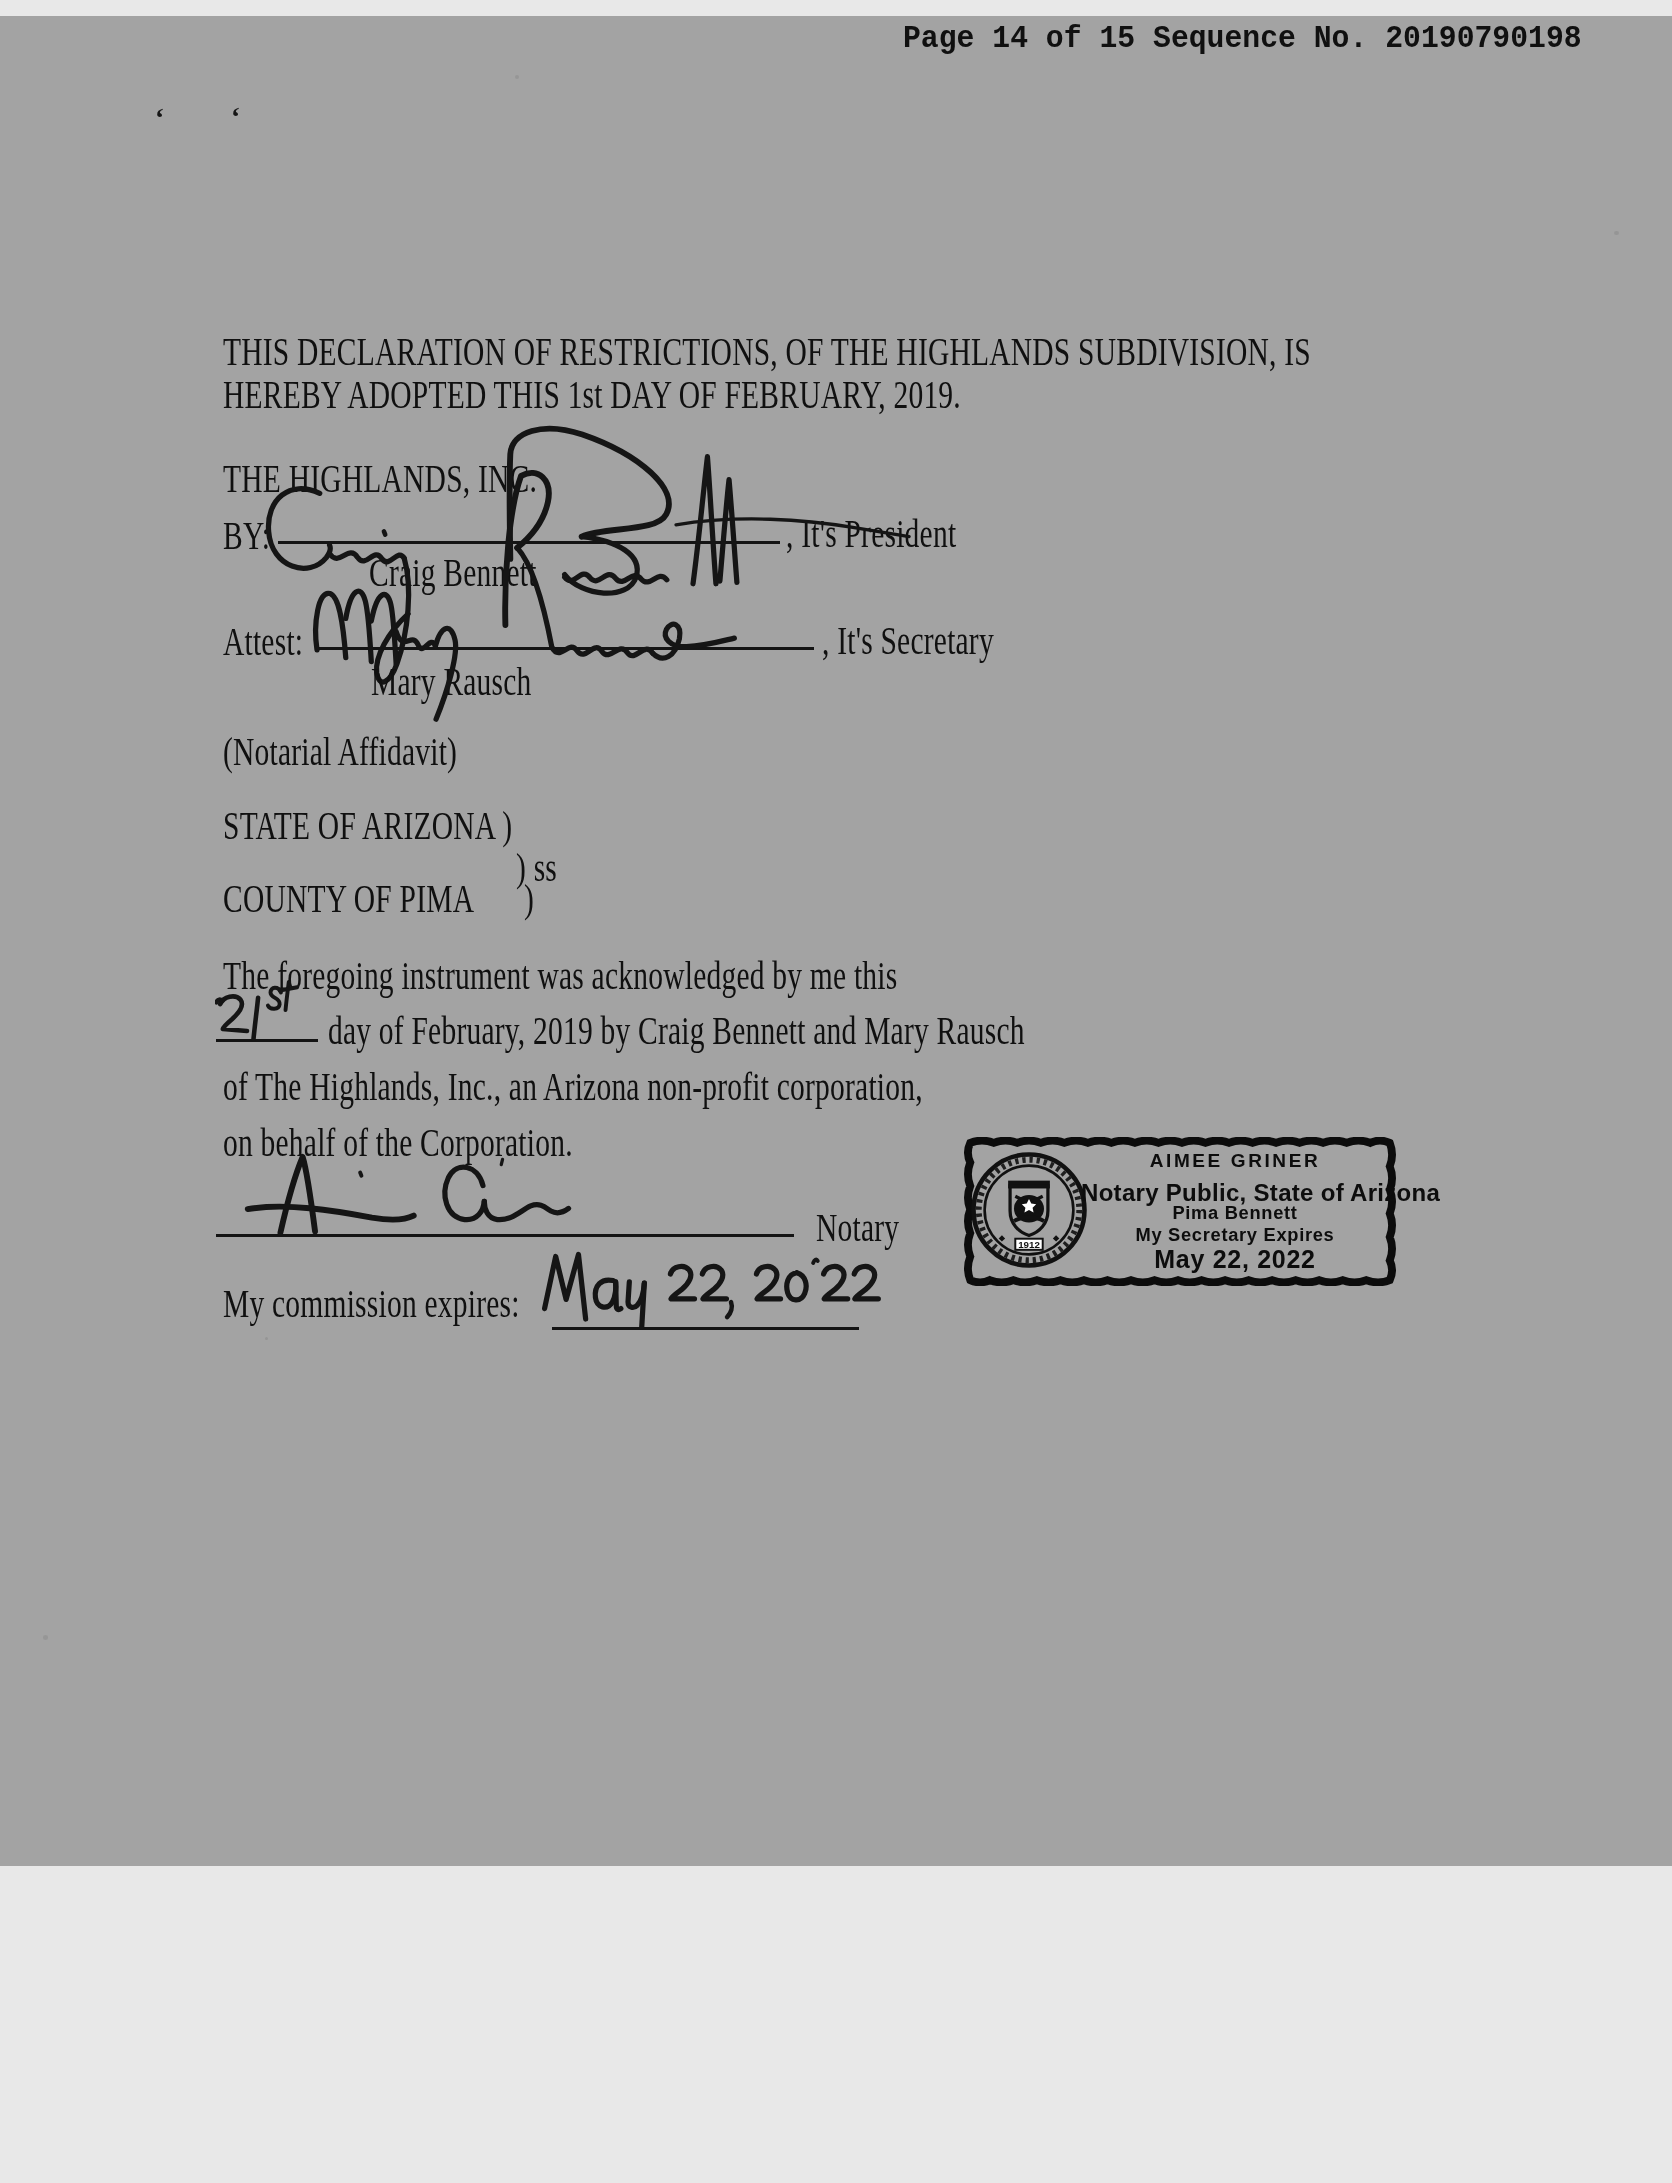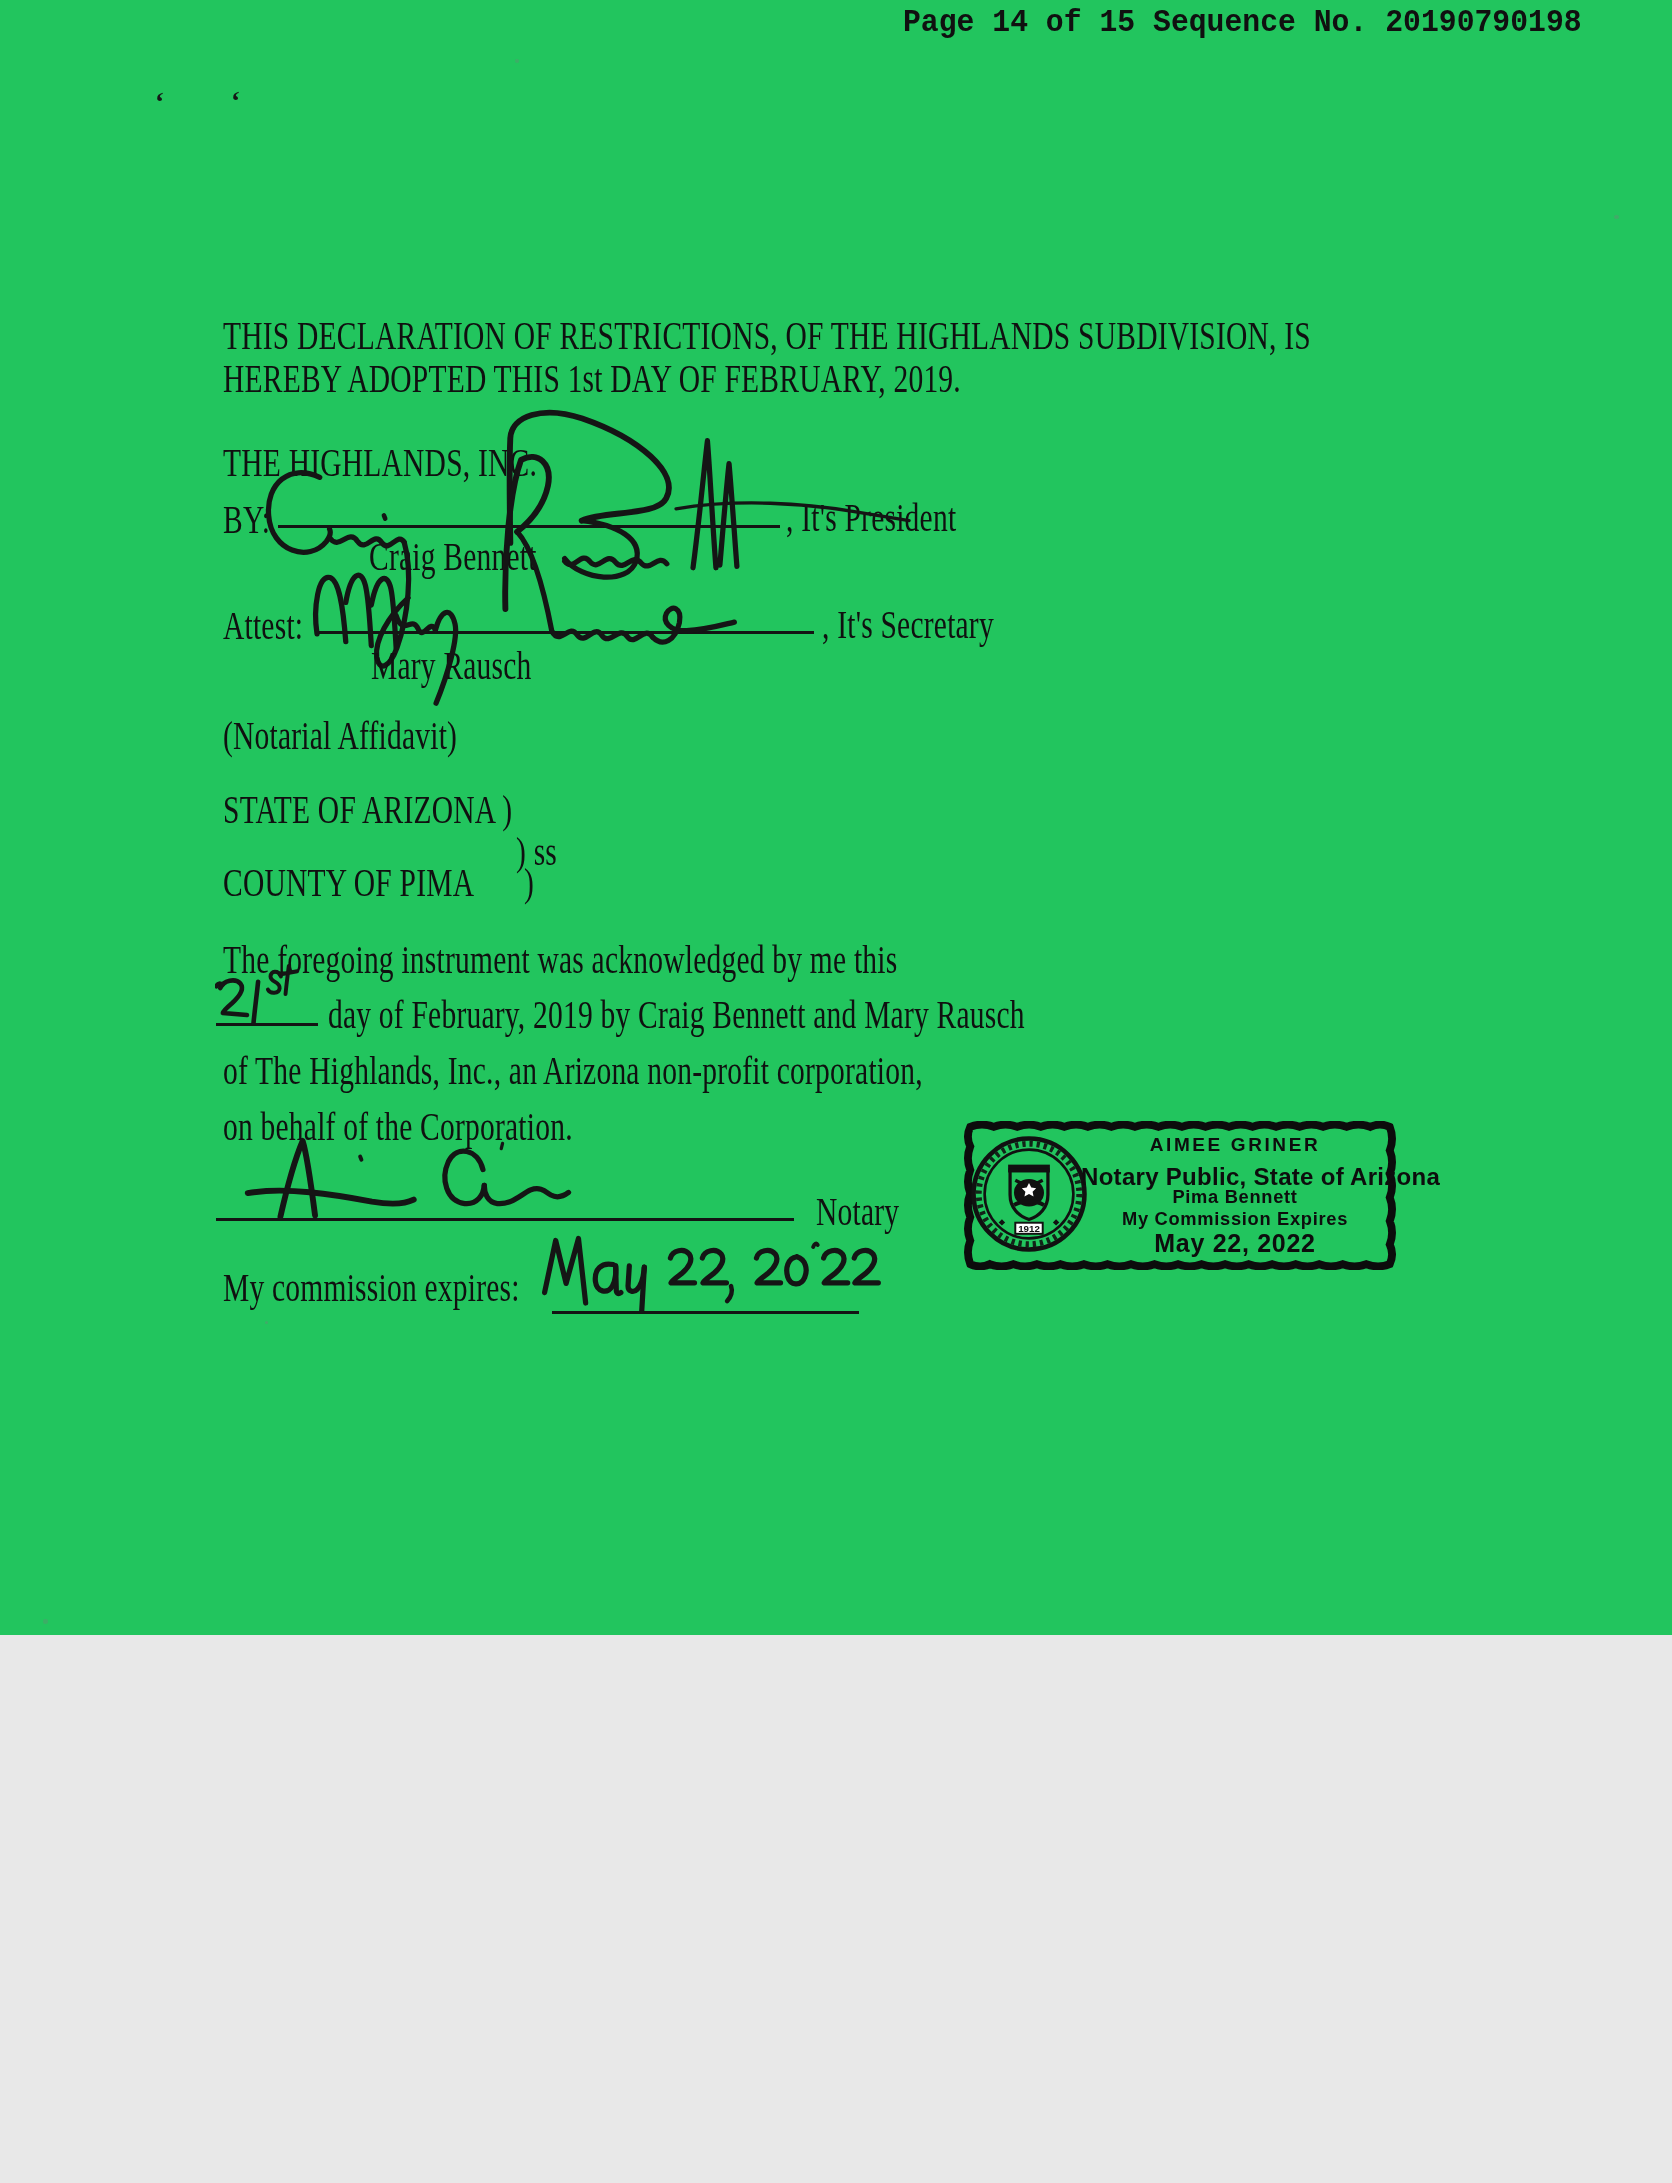--- a/index.html
+++ b/index.html
@@ -1,22 +1,23 @@
 <!DOCTYPE html>
 <html style="font-size:10.5px"><head>
 <meta charset="utf-8">
 <style>
   html,body{margin:0;padding:0;background:#e8e8e8;}
   .page{
     position:relative;
-    width:1672px;height:1635px;
-    background:#22c55e;
+    width:1672px;height:1850px;
+    background:#a3a3a3;
     overflow:hidden;
     font-family:"Liberation Serif", serif;
     color:#101010;
+    margin-top:16px;
   }
   
   .t{
     position:absolute;
     white-space:nowrap;
     font-family:"Liberation Serif", serif;
     font-size:41px;
     color:#101010;
     transform:scaleX(0.72);
     transform-origin:0 0;
@@ -173,21 +174,21 @@
       <path d="M 74,74 L 90,82 M 116,74 L 100,82" stroke="#111" stroke-width="5" fill="none"></path>
       <path d="M 95,78 l 3.5,7 7.5,1 -5.5,5.5 1.5,7.5 -7,-4 -7,4 1.5,-7.5 -5.5,-5.5 7.5,-1 Z" fill="#fff"></path>
       <rect x="50" y="135" width="7" height="7" transform="rotate(45 53.5 138.5)" fill="#111"></rect>
       <rect x="133" y="135" width="7" height="7" transform="rotate(45 136.5 138.5)" fill="#111"></rect>
       <rect x="74" y="139" width="42" height="17" fill="#fff" stroke="#111" stroke-width="3"></rect>
       <text x="95" y="153" text-anchor="middle" font-family="Liberation Sans, sans-serif" font-size="15" font-weight="bold" fill="#111">1912</text>
     </svg>
     <div class="stamp-text stamp-name">AIMEE GRINER</div>
     <div class="stamp-text stamp-l2">Notary Public, State of Arizona</div>
     <div class="stamp-text stamp-l3">Pima Bennett</div>
-    <div class="stamp-text stamp-l4">My Commission Expires</div>
+    <div class="stamp-text stamp-l4">My Secretary Expires</div>
     <div class="stamp-text stamp-date">May 22, 2022</div>
   </div>
 
   <div class="speck" style="left:515px;top:59px;width:3.9px;height:3.9px;opacity:0.3;"></div>
   <div class="speck" style="left:1614px;top:215px;width:4.6px;height:3.9px;opacity:0.35;"></div>
   <div class="speck" style="left:43px;top:1619px;width:5.2px;height:4.6px;opacity:0.3;"></div>
   <div class="speck" style="left:265px;top:1321px;width:3.3px;height:3.3px;opacity:0.35;"></div>
 
   <div class="footer-t" style="left:1263px;top:1952px;">Page 14 of 15</div>
 

